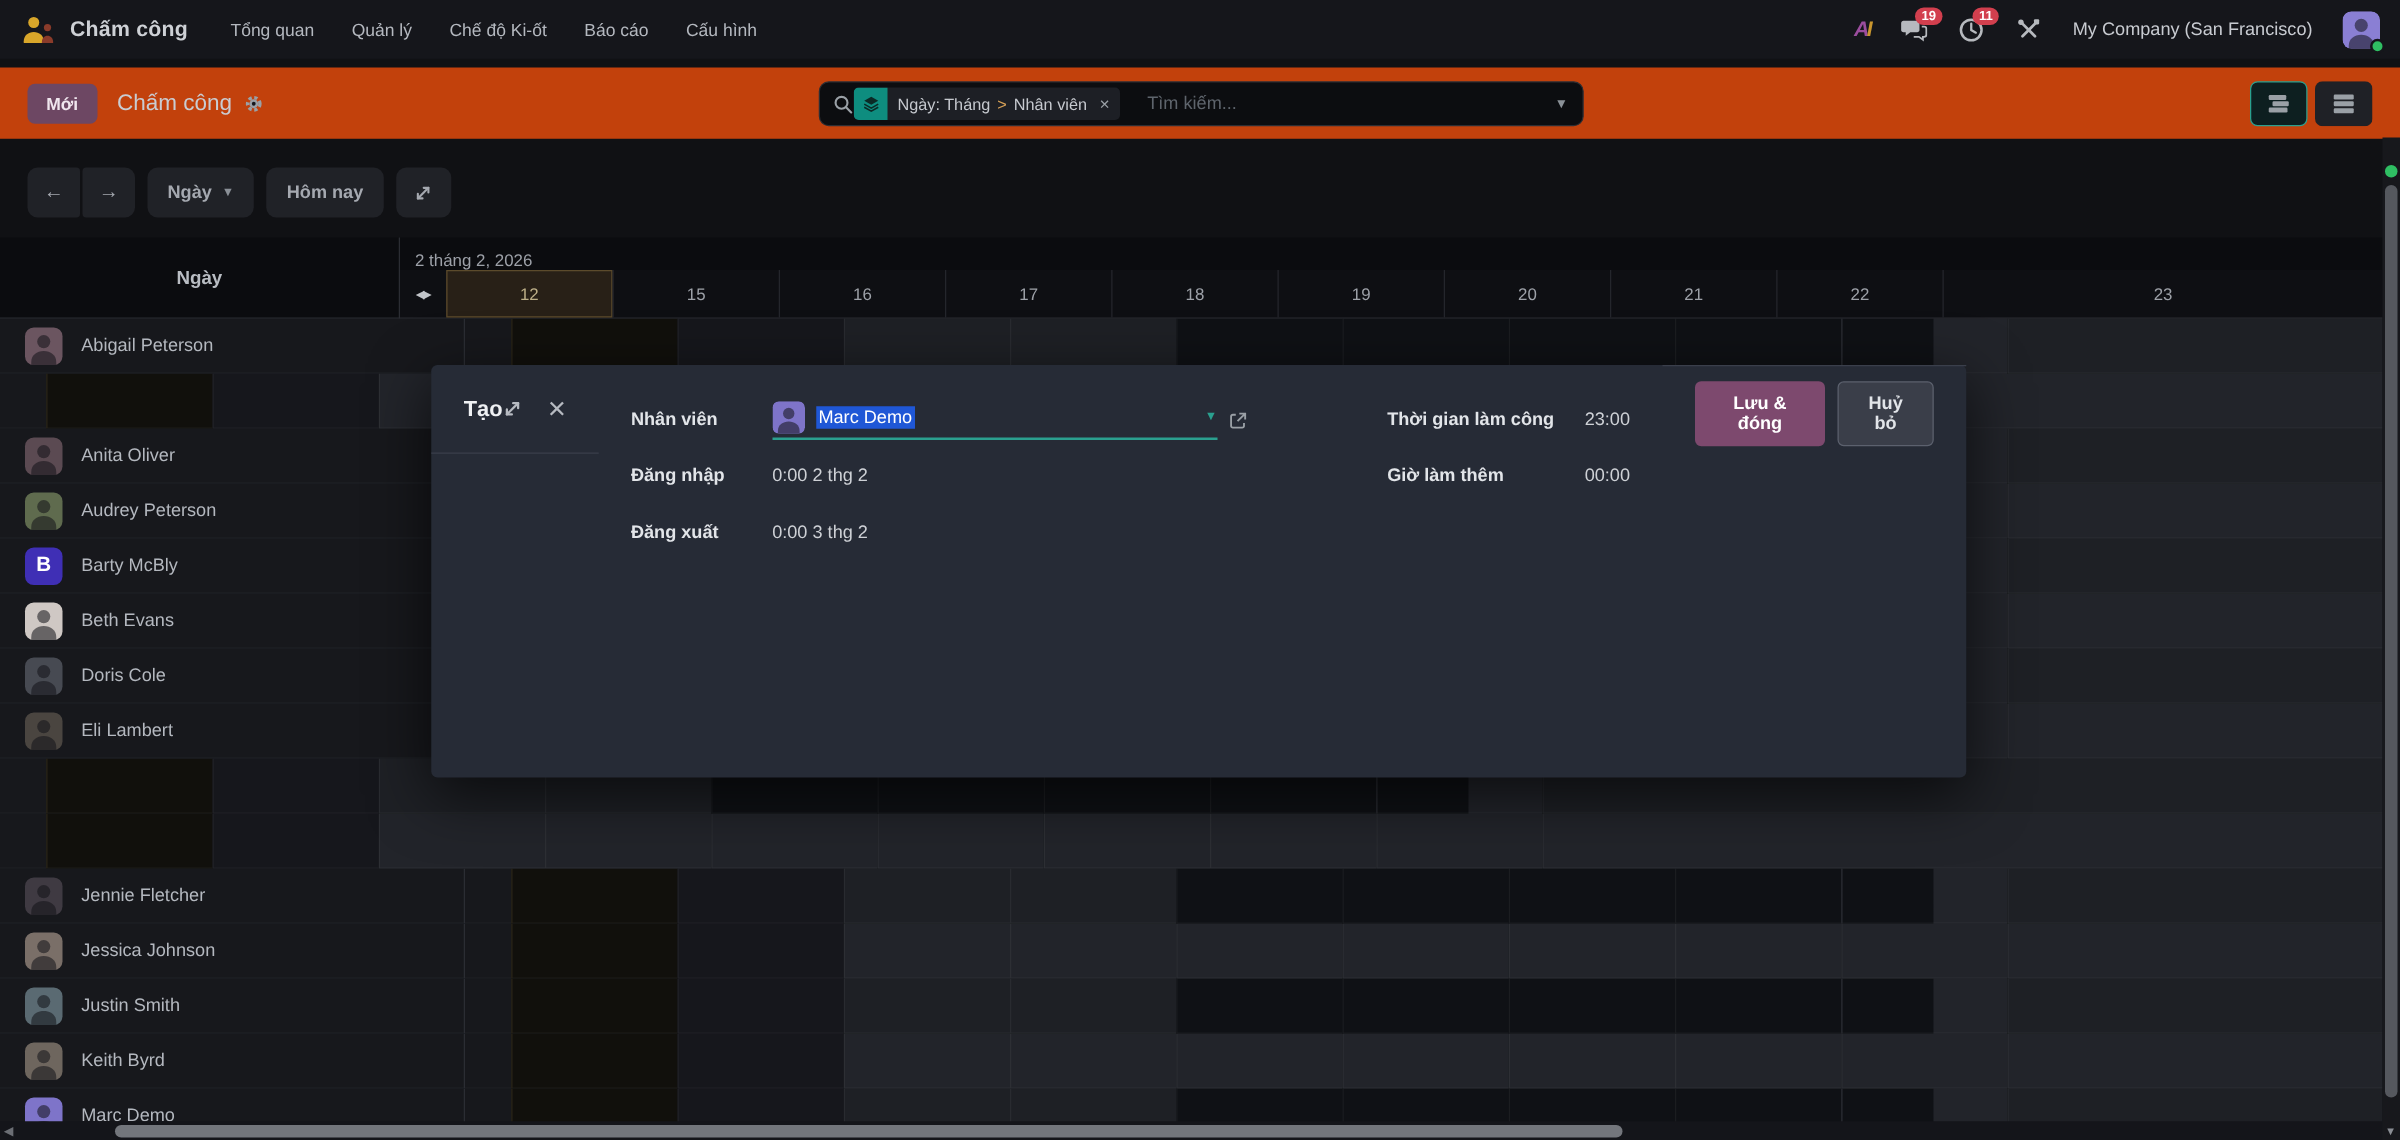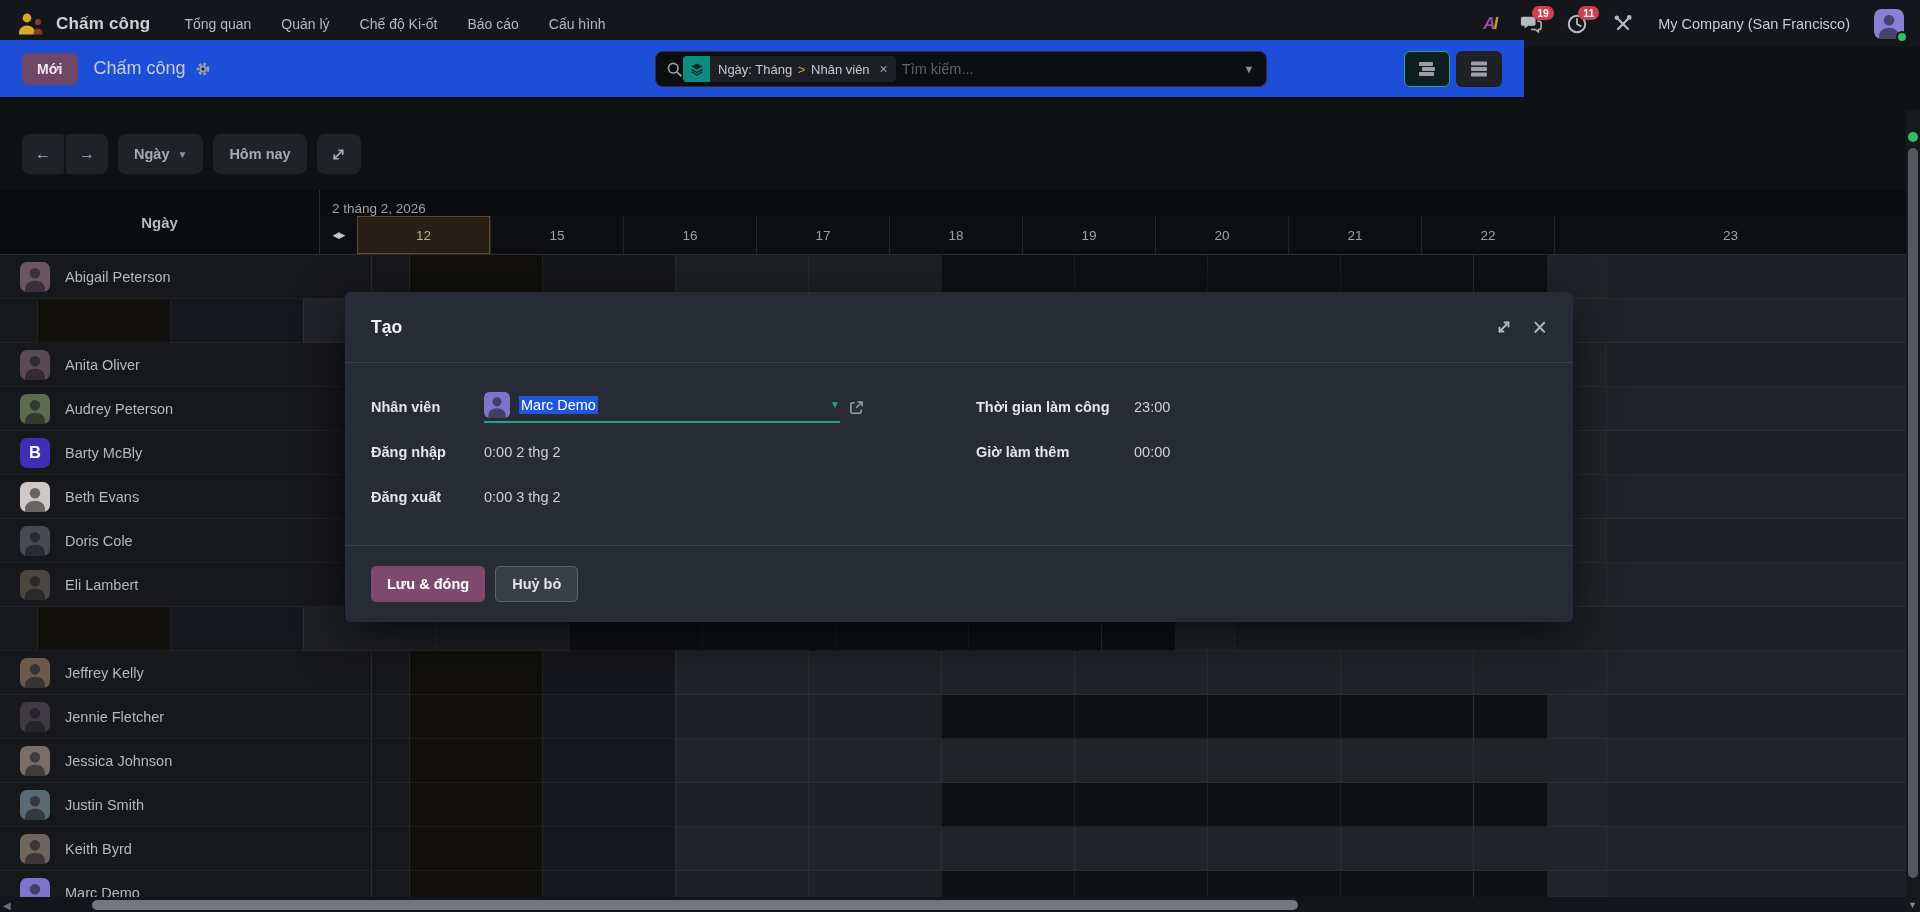--- a/index.html
+++ b/index.html
@@ -32,42 +32,42 @@
   .company-name { font-size:14.5px; color:#c8cbd1; white-space:nowrap;text-align:center; }
   .nav-avatar { position:relative; width:30px; height:30px; border-radius:7px; overflow:visible; }
   .nav-avatar .av { border-radius:7px; }
   .status-dot {
     position:absolute; right:-4px; bottom:-4px; width:12px; height:12px;
     background:#2fbf63; border-radius:50%; border:2px solid #15161b;
   }
 
   
   .control-panel {
-    position:absolute; left:0; top:40px; width:1524px; height:57px;
-    background:#1d4ed8; display:flex; align-items:center; padding:0 22px;
+    position:absolute; left:0; top:54px; width:1920px; height:57px;
+    background:#c2410c; display:flex; align-items:center; padding:0 22px;
   }
   .btn-new {
     background:#6d4763; color:#f0e6ee; font-weight:700; font-size:14px;
     border:none; border-radius:6px; padding:8px 15px; cursor:pointer;
     font-family:"Liberation Sans", sans-serif;
   }
   .breadcrumb-title { font-size:18px; color:#c9ccd2; margin-left:16px; }
   .gear { margin-left:9px; }
 
   .searchbar {
     position:absolute; left:655px; top:11px; width:612px; height:36px;
     background:#0c0d10; border:1px solid #2c2e34; border-radius:8px;
     display:flex; align-items:center; padding-left:10px;
   }
   .facet { display:flex; align-items:center; margin-left:0; background:#1d1f25; border-radius:4px; overflow:hidden; height:26px; }
   .facet-icon { width:27px; height:26px; background:#0e8d7f; display:flex; align-items:center; justify-content:center; }
   .facet-label { font-size:13px; color:#c6c9cf; padding:0 8px; white-space:nowrap; }
   .facet-sep { color:#d7a157; padding:0 2px; }
   .facet-x { color:#9aa0a6; font-size:14px; padding:0 8px 0 2px; cursor:pointer; }
-  .search-placeholder { margin-left:6px; font-size:14.5px; color:#5e646c; }
+  .search-placeholder { margin-left:22px; font-size:14.5px; color:#5e646c; }
   .search-toggle { margin-left:auto; width:34px; height:100%; display:flex; align-items:center; justify-content:center; color:#8a9097; font-size:11px; cursor:pointer; }
 
   .view-switcher { margin-left:auto; display:flex; gap:6px; }
   .vs-btn {
     width:46px; height:36px; border-radius:6px; background:#1f2126; border:1px solid transparent;
     display:flex; align-items:center; justify-content:center; cursor:pointer;
   }
   .vs-btn.active { background:#0d1f20; border:1.5px solid #2aa08f; }
 
   
@@ -130,21 +130,21 @@
   .hscroll-arrow { position:absolute; left:3px; bottom:1px; color:#6b6e74; font-size:10px; cursor:pointer; }
   .vscroll-track { position:absolute; right:0; top:110px; width:14px; height:802px; background:#17181c; }
   .vscroll-thumb { position:absolute; left:2px; top:38px; width:10px; height:730px; background:#55585e; border-radius:5px; cursor:pointer; }
   .vscroll-dot { position:absolute; left:2px; top:22px; width:10px; height:10px; background:#2fbf63; border-radius:50%; }
   .vscroll-arrow { position:absolute; left:2px; bottom:2px; color:#8a8e94; font-size:9px; cursor:pointer; }
 
   
   .modal {
     position:absolute; left:345px; top:292px; width:1228px; height:330px;
     background:#262b36; border-radius:5px; box-shadow:0 14px 48px rgba(0,0,0,.65);
-    z-index:10; display:flex; flex-direction:column;
+    z-index:10; display:flex; flex-direction:row;
   }
   .m-head { height:71px; display:flex; align-items:center; padding:0 26px; border-bottom:1px solid #3a3f4b; }
   .m-title { font-size:17.5px; font-weight:700; color:#eef0f3; }
   .m-head-icons { margin-left:auto; display:flex; align-items:center; gap:20px; }
   .m-expand { cursor:pointer; }
   .m-close { color:#b6bac1; font-size:25px; line-height:20px; cursor:pointer; }
   .m-body { flex:1; display:flex; padding:30px 26px 0 26px; }
   .fields-col { display:flex; flex-direction:column; }
   .fields-col.left { width:540px; }
   .fields-col.right { margin-left:65px; }
@@ -519,29 +519,20 @@
           <span class="cell"></span>
           <span class="cell dark"></span>
           <span class="cell dark"></span>
           <span class="cell dark"></span>
           <span class="cell dark"></span>
           <span class="cell fade"></span>
           <span class="cell last"></span>
         </div>
       </div>
       <div class="g-row">
-        <div class="side-cell">
-          <span class="av" style="height: 30px; width: 30px; background: rgb(107, 90, 76);">
-            <svg viewBox="0 0 24 24" width="30" height="30">
-              <circle cx="12" cy="9" r="4.2" fill="rgba(18,18,24,.55)"></circle>
-              <path d="M4 22c0-4.4 3.6-7 8-7s8 2.6 8 7v2H4z" fill="rgba(18,18,24,.55)"></path>
-            </svg>
-          </span>
-          <span class="emp-name">Jeffrey Kelly</span>
-        </div>
         <div class="row-cells">
           <span class="gutter-cell"></span>
           <span class="cell c14"></span>
           <span class="cell c15"></span>
           <span class="cell alt"></span>
           <span class="cell alt"></span>
           <span class="cell alt"></span>
           <span class="cell alt"></span>
           <span class="cell alt"></span>
           <span class="cell alt"></span>

